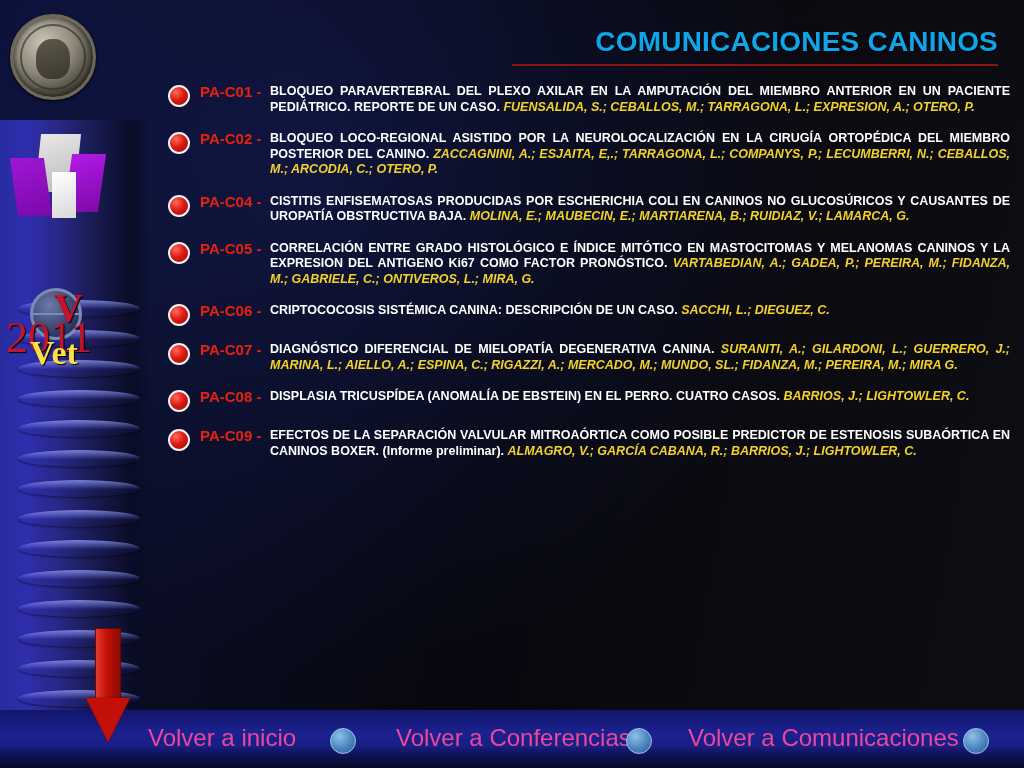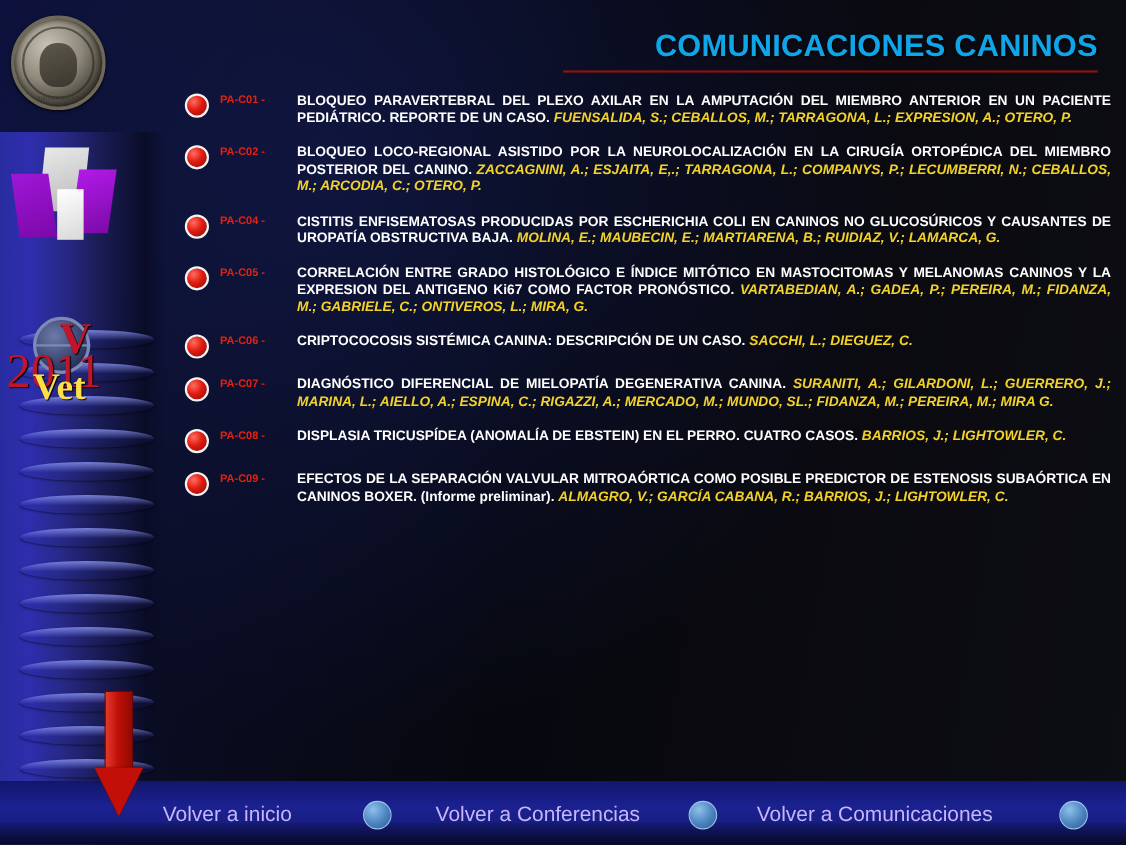--- a/index.html
+++ b/index.html
@@ -142,39 +142,39 @@
     margin-bottom:16px;
   }
   .bullet{
     flex:0 0 auto;width:22px;height:22px;border-radius:50%;
     background:radial-gradient(circle at 34% 30%, #ff6d60 0%, #e01b11 45%, #8d0a05 100%);
     border:2px solid #f4f4f4;
     margin-top:1px;margin-right:10px;
   }
   .code{
     flex:0 0 auto;width:70px;
-    color:#e8210f;font-weight:bold;font-size:10px;line-height:15.5px;
+    color:#e8210f;font-weight:bold;font-size:15px;line-height:15.5px;
     white-space:nowrap;
   }
   .text{
     flex:1 1 auto;
     color:#ffffff;font-weight:bold;font-size:12.5px;line-height:15.5px;
     text-align:justify;
   }
   .authors{
     color:#f2d22a;font-weight:bold;font-style:italic;
   }
 
   
   .footer{
     position:absolute;left:0;right:0;bottom:0;height:58px;
     display:flex;align-items:center;
   }
   .nav-link{
-    color:#c4b5fd;font-size:19px;white-space:nowrap;
+    color:#ec4899;font-size:24px;white-space:nowrap;
   }
   .nav-dot{
     width:26px;height:26px;border-radius:50%;
     background:radial-gradient(circle at 35% 30%, #8fc0ea 0%, #4b83bf 55%, #2a5c94 100%);
     border:1px solid #9dc6e8;
   }
   .f1{position:absolute;left:148px;bottom:16px;}
   .f1dot{position:absolute;left:330px;bottom:14px;}
   .f2{position:absolute;left:396px;bottom:16px;}
   .f2dot{position:absolute;left:626px;bottom:14px;}

